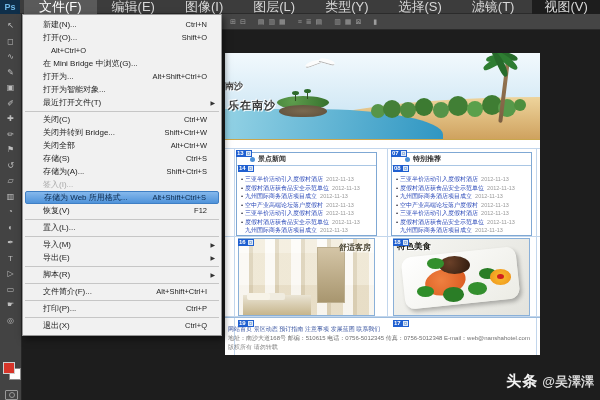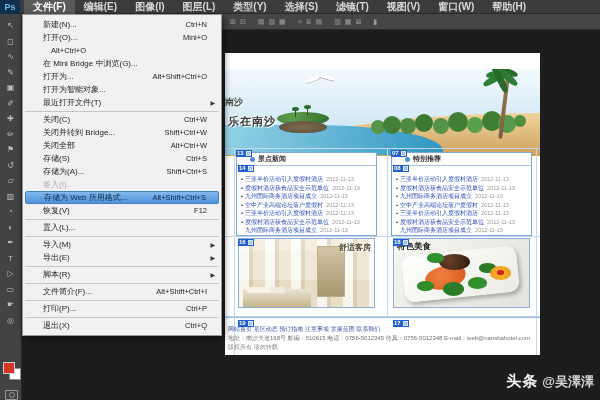--- a/index.html
+++ b/index.html
@@ -1,23 +1,23 @@
 <!DOCTYPE html>
 <html><head>
 <meta charset="utf-8">
 <style>
   html,body{margin:0;padding:0;}
   .app{position:relative;width:600px;height:400px;background:#1d1d1d;overflow:hidden;
        font-family:"Liberation Sans","DejaVu Sans",sans-serif;-webkit-font-smoothing:antialiased;}
   
-  .menubar{position:absolute;top:0;left:0;width:600px;height:14px;background:#3c3c3c;
+  .menubar{position:absolute;top:0;left:0;width:532px;height:14px;background:#3c3c3c;
            display:flex;align-items:center;z-index:30;border-bottom:1px solid #2b2b2b;box-sizing:border-box;}
   .ps-logo{width:20px;height:14px;background:#0f2f4a;color:#6fb8e8;font-weight:bold;font-size:9px;
            line-height:14px;text-align:center;margin-right:4px;flex:0 0 auto;}
-  .mb-item{font-size:10px;color:#d8d8d8;padding:0 9px;line-height:14px;height:14px;white-space:nowrap;font-weight:bold;}
+  .mb-item{font-size:13px;color:#d8d8d8;padding:0 15px;line-height:14px;height:14px;white-space:nowrap;}
   .mb-item.active{background:#5a5a5a;color:#fff;}
   
   .optionsbar{position:absolute;top:14px;left:0;width:600px;height:16px;background:#454545;
               border-bottom:1px solid #2a2a2a;z-index:8;box-sizing:border-box;}
   .ob-icons{position:absolute;left:230px;top:3px;display:flex;gap:4px;align-items:center;}
   .ob-ic{font-size:7px;color:#9d9d9d;line-height:9px;}
   .ob-ic.gap{margin-left:8px;}
   
   .toolbar{position:absolute;top:14px;left:0;width:22px;height:386px;background:#434343;
            border-right:1px solid #262626;z-index:20;box-sizing:border-box;padding-top:4px;}
@@ -38,21 +38,21 @@
   .mi.sep::after{content:"";position:absolute;left:2px;right:2px;top:2px;border-top:1px solid #c6c6c6;}
   .mi.disabled,.mi.disabled .sc{color:#a8a8a8;}
   .mi.hi{background:linear-gradient(#85b8ec,#4f93da);margin:0 2px;padding:0 4px 0 18px;border:1px solid #3f7fc4;
          border-radius:2px;height:13px;}
   .mi.hi,.mi.hi .sc,.mi.hi .ar{color:#0c2a4d;}
   
   .page{position:absolute;left:225px;top:53px;width:315px;height:302px;background:#fff;z-index:5;}
   .guide{position:absolute;background:#c2d6ec;}
   
   .banner{position:absolute;left:0;top:0;width:315px;height:87px;overflow:hidden;
-          background:linear-gradient(#f2f9fd,#d5eaf6 60%,#c2e1f1);border-bottom:1px solid #c9a64d;box-sizing:border-box;margin-top:16px;}
+          background:linear-gradient(#f2f9fd,#d5eaf6 60%,#c2e1f1);border-bottom:1px solid #c9a64d;box-sizing:border-box;}
   .sand{position:absolute;right:0;bottom:0;width:245px;height:42px;
         background:linear-gradient(#eed49c,#cfa25f);border-top-left-radius:100% 90%;}
   .sea{position:absolute;left:0;bottom:0;width:218px;height:30px;
        background:linear-gradient(100deg,#93d2e5,#2f96c2);border-top-right-radius:60% 85%;}
   .trees{position:absolute;right:14px;bottom:28px;width:12px;height:12px;border-radius:50%;background:#4e8f3e;
          box-shadow:-13px 3px 0 3px #57994a,-28px 0 0 4px #3f7d33,-45px 4px 0 2px #5aa04b,-62px 1px 0 4px #417f35,
                     -79px 5px 0 2px #559348,-96px 2px 0 3px #3c7a31,-112px 5px 0 2px #4f8c41,-128px 4px 0 3px #447f37,
                     -142px 6px 0 1px #579549;}
   .palm-trunk{position:absolute;right:34px;top:8px;width:4px;height:62px;border-radius:2px;
               background:linear-gradient(#9a7a55,#7c5f42);transform:rotate(7deg);}
@@ -90,21 +90,21 @@
   .ni .bu{color:#223;margin-right:2px;flex:0 0 auto;}
   .ni.wrap .bu{visibility:hidden;}
   .ni .nt{color:#2847b8;overflow:hidden;}
   .ni .nd{color:#999;margin-left:3px;font-size:5.5px;flex:0 0 auto;}
   
   .slice{position:absolute;display:flex;z-index:9;}
   .sl-num{background:#1f5fd0;color:#fff;font-size:6px;line-height:7px;padding:0 1px;font-weight:bold;}
   .sl-box{width:7px;height:7px;background:#dde8f6;border:1px solid #1f5fd0;box-sizing:border-box;position:relative;}
   .sl-box::after{content:"";position:absolute;inset:1px;border:1px solid #9ab8e0;}
   
-  .img{position:absolute;top:185px;width:137px;height:70px;border:1px solid #8ab0d8;overflow:hidden;box-sizing:border-box;}
+  .img{position:absolute;top:185px;width:137px;height:78px;border:1px solid #8ab0d8;overflow:hidden;box-sizing:border-box;}
   .img.room{left:13px;background:linear-gradient(180deg,#f7f3e8 0 18%,#efe8d6 18% 60%,#e2d6bc 60%);}
   .rm-walls{position:absolute;inset:0;background:repeating-linear-gradient(90deg,rgba(255,255,255,.75) 0 10px,
             rgba(208,196,168,.5) 10px 14px,rgba(240,233,215,.4) 14px 26px);}
   .rm-door{position:absolute;left:58%;top:10%;width:19%;height:72%;background:linear-gradient(#d4c5a6,#a8966f);border:1px solid #bcae8e;}
   .rm-bed{position:absolute;left:3%;bottom:0;width:50%;height:26%;background:linear-gradient(#eae4d4,#c6b58c);}
   .rm-pill{position:absolute;left:6%;bottom:20%;width:17%;height:9%;background:#f7f3e8;border-radius:2px;box-shadow:15px 0 0 #f0ece0;}
   .img-cap-r{position:absolute;right:3px;top:3px;font-size:8px;font-weight:bold;color:#4f4a38;
              text-shadow:1px 1px 1px #fff;white-space:nowrap;}
   .img.food{left:168px;background:linear-gradient(135deg,#f6f6f2,#e3e3dd);}
   .plate{position:absolute;left:7%;top:17%;width:85%;height:68%;background:linear-gradient(145deg,#ffffff,#ecece5);
@@ -436,21 +436,21 @@
   <div class="dropdown">
 
       <div class="mi">
         <span class="lb">新建(N)...</span>
         <span class="sc">Ctrl+N</span>
         <span class="ar"></span>
       </div>
 
       <div class="mi">
         <span class="lb">打开(O)...</span>
-        <span class="sc">Mini+O</span>
+        <span class="sc">Shift+O</span>
         <span class="ar"></span>
       </div>
 
       <div class="mi">
         <span class="sc">Alt+Ctrl+O</span>
         <span class="ar"></span>
       </div>
 
       <div class="mi">
         <span class="lb">在 Mini Bridge 中浏览(G)...</span>

